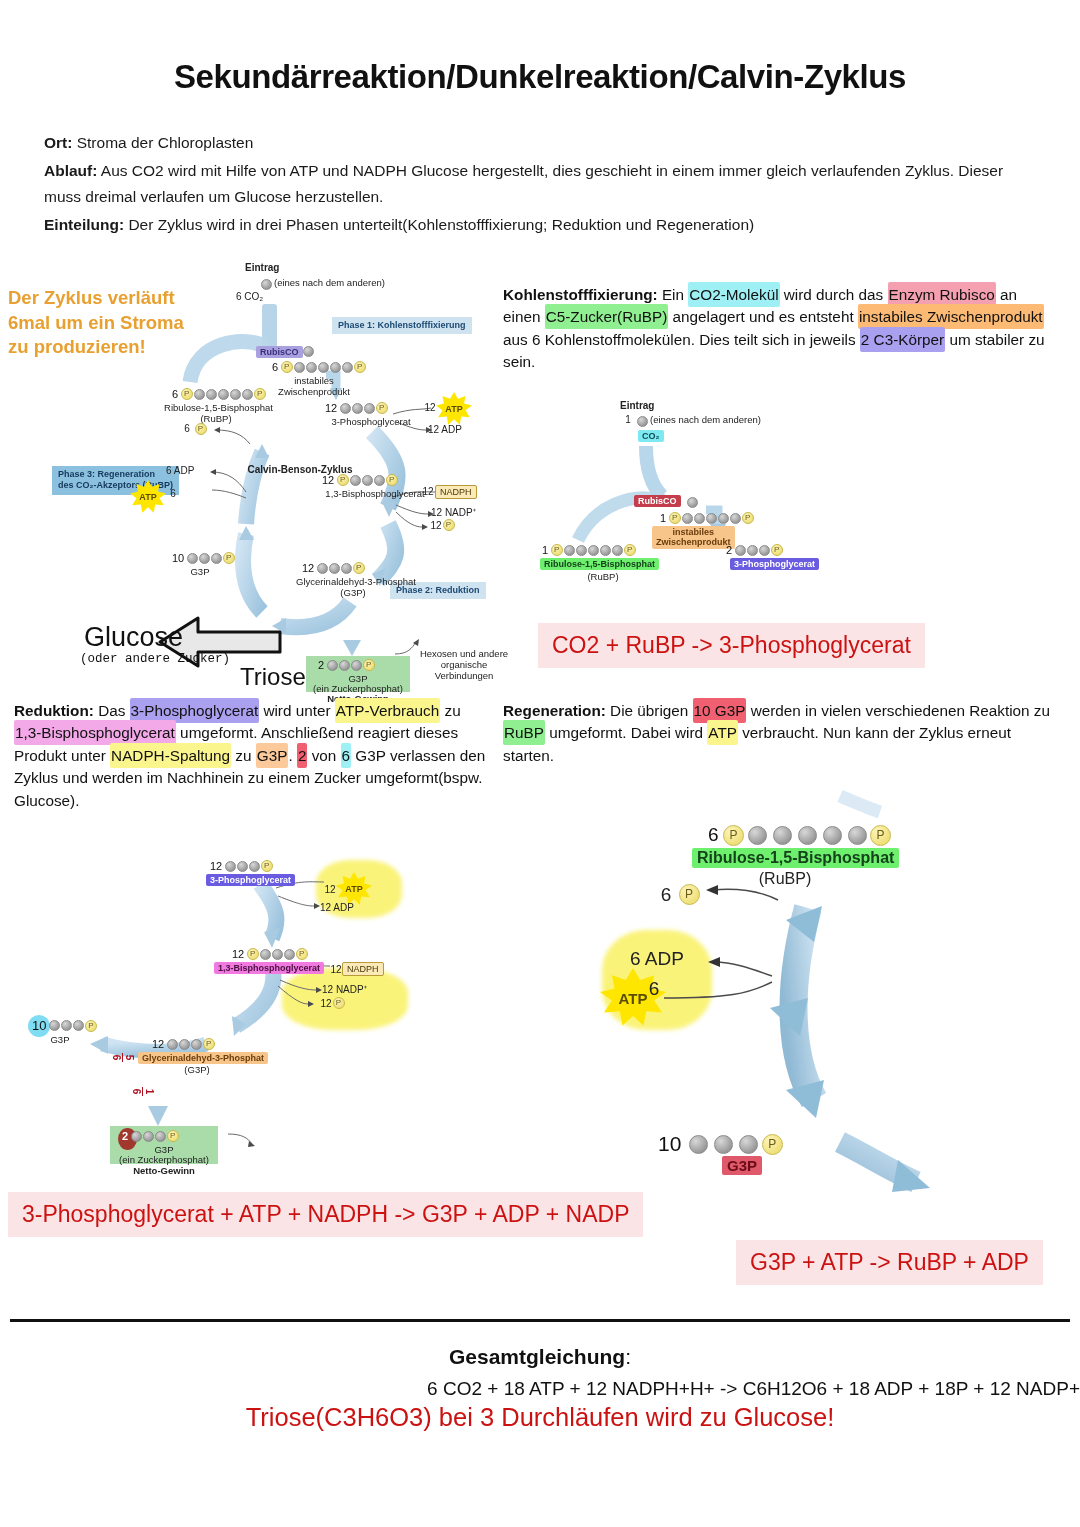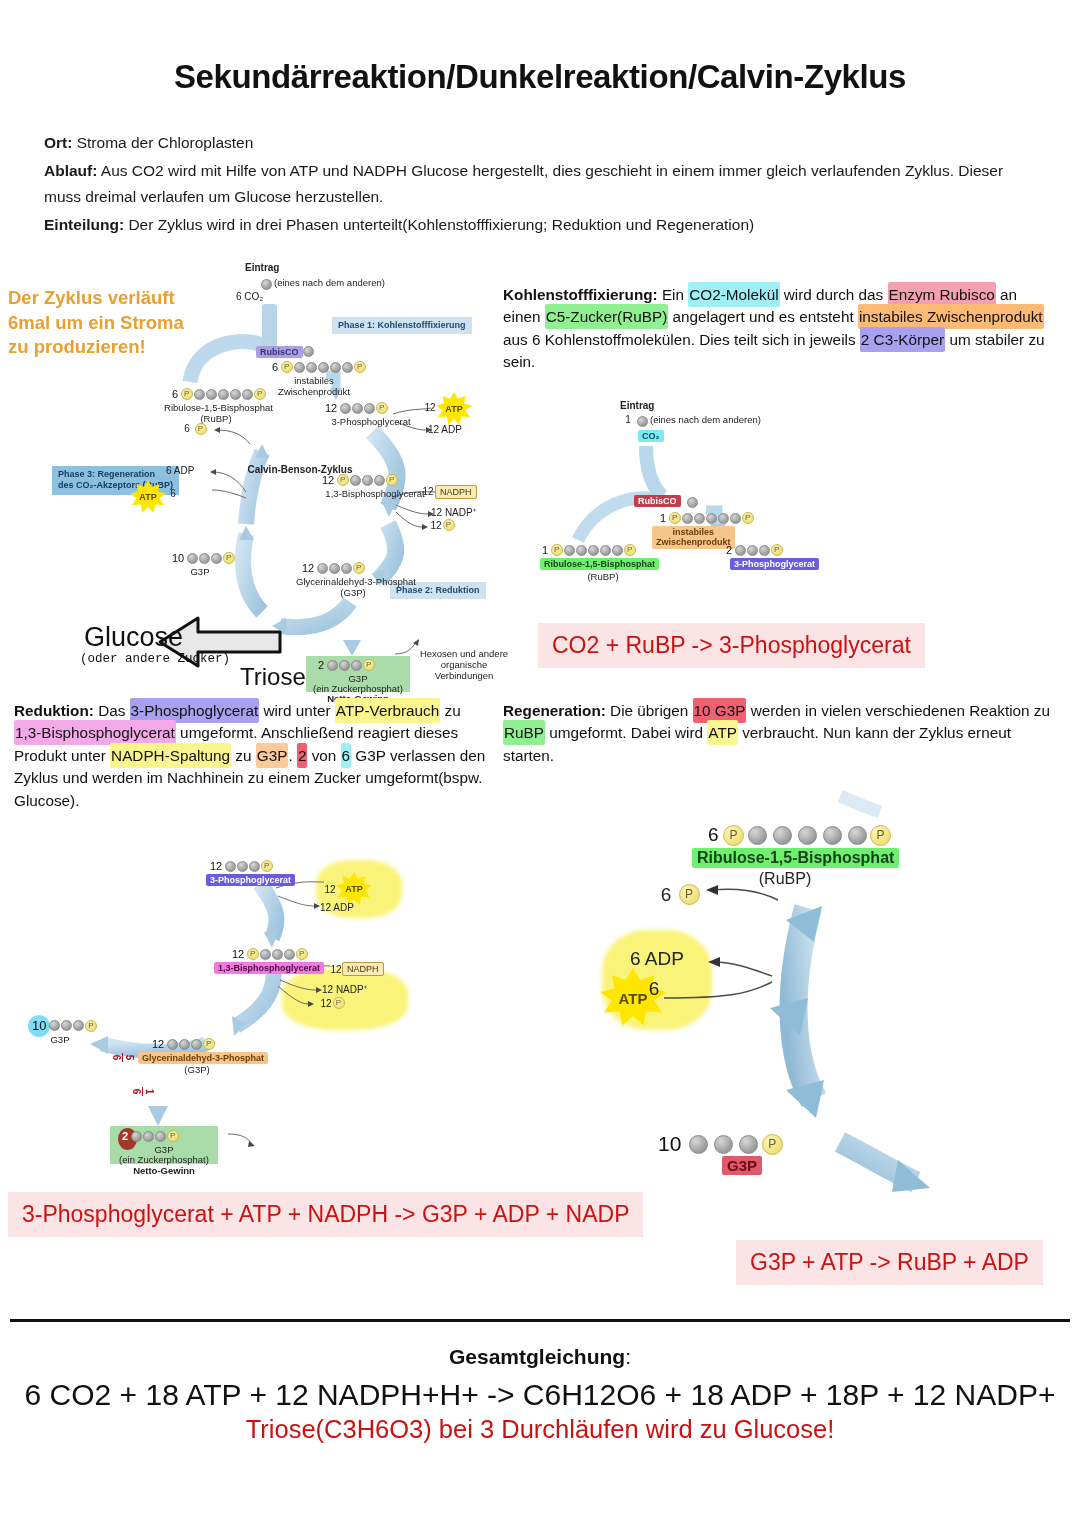--- a/index.html
+++ b/index.html
@@ -95,21 +95,21 @@
     clip-path:polygon(50% 0%,61% 20%,82% 12%,78% 34%,100% 40%,82% 54%,94% 74%,70% 72%,66% 96%,50% 80%,34% 96%,30% 72%,6% 74%,18% 54%,0% 40%,22% 34%,18% 12%,39% 20%);
     font-size:9px; font-weight:bold; color:#5a4d00;
     display:flex; align-items:center; justify-content:center;
   }
   .glow{ position:absolute; background:#faf37a; border-radius:40%; filter:blur(2px); }
 
   .divider{ position:absolute; left:10px; right:10px; height:3px; background:#111; }
 
   
   .sum-h{ text-align:center; font-size:21px; font-weight:bold; color:#111; }
-  .sum-eq{ text-align:center; font-size:30px; color:#111; }
+  .sum-eq{ text-align:right; font-size:19px; color:#111; }
   .sum-red{ text-align:center; font-size:25.5px; color:#cc1111; }
 
   .glucose-word{ position:absolute; font-size:27px; color:#111; }
   .glucose-sub{ position:absolute; font-size:12.5px; color:#111;font-family:Liberation Mono, monospace; }
   .triose-word{ position:absolute; font-size:24px; color:#111; }
 </style>
 </head>
 <body>
 
 <h1 class="doc-title">Sekundärreaktion/Dunkelreaktion/Calvin-Zyklus</h1>

